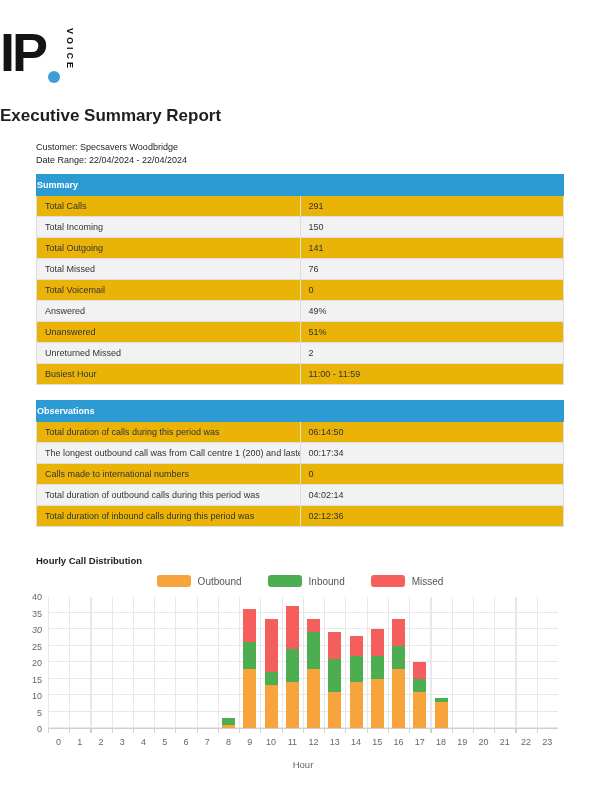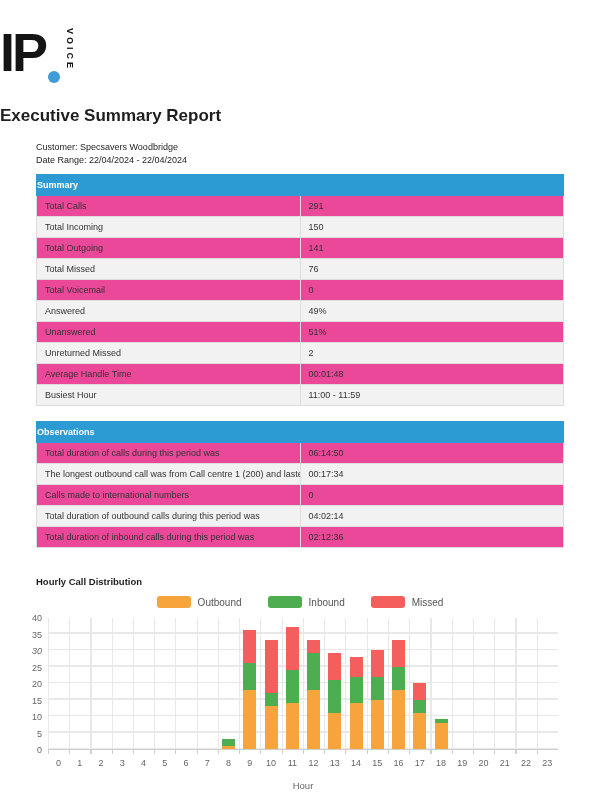--- a/index.html
+++ b/index.html
@@ -10,21 +10,21 @@
   }
   .header { text-align:left; padding-top:26px; }
   .logo { display:inline-flex; align-items:flex-start; height:64px; }
   .logo-ip { font-size:54px; font-weight:700; letter-spacing:-3px; line-height:0.98; color:#141414; }
   .logo-dot { width:12px; height:12px; border-radius:50%; background:#3E9CD6; align-self:flex-end; margin:0 0 7px 3px; }
   .logo-vertical { writing-mode:vertical-rl; font-size:9px; font-weight:700; letter-spacing:3px; color:#141414; margin-left:5px; padding-top:2px; }
   h1.title { font-size:17px; font-weight:700; color:#1e1e1e; margin:16px 0 0 0; }
   .meta { text-align:left; margin:15px 0 0 36px; font-size:9px; line-height:1.45; color:#1e1e1e; }
   table.tbl { width:528px; margin:7px auto 0 auto; border-collapse:collapse; font-size:9px; table-layout:fixed; }
   table.tbl th { background:#2C9BD4; color:#ffffff; text-align:left; font-weight:700; padding:5px 0; border:1px solid #2C9BD4; font-size:9px; }
-  table.tbl td { border:1px solid #dddddd; padding:5px 8px; color:#333; background:#ec4899; overflow:hidden; white-space:nowrap; }
+  table.tbl td { border:1px solid #dddddd; padding:5px 8px; color:#333; background:#eab308; overflow:hidden; white-space:nowrap; }
   table.tbl tbody tr:nth-child(even) td { background:#f2f2f2; }
   table.summary td.lbl { width:58%; }
   table.obs { margin-top:15px; }
   table.obs td.lbl { width:82%; }
   .chart-section { margin-top:28px; }
   .chart-title { margin-left:36px; font-size:9.5px; font-weight:700; color:#1e1e1e; }
   .legend { display:flex; justify-content:center; align-items:center; gap:26px; margin-top:9px; font-size:10px; color:#555; }
   .legend-item { display:flex; align-items:center; }
   .swatch { width:34px; height:12px; border-radius:3px; margin-right:7px; }
   .chart-area { position:relative; margin:10px 0 0 48px; width:510px; }
@@ -95,24 +95,20 @@
       </tr>
       <tr>
         <td class="lbl">Unanswered</td>
         <td class="val">51%</td>
       </tr>
       <tr>
         <td class="lbl">Unreturned Missed</td>
         <td class="val">2</td>
       </tr>
       <tr>
-        <td class="lbl">Average Handle Time</td>
-        <td class="val">00:01:48</td>
-      </tr>
-      <tr>
         <td class="lbl">Busiest Hour</td>
         <td class="val">11:00 - 11:59</td>
       </tr>
     </tbody>
 </table>
 
 <table class="tbl obs">
   <thead>
     <tr>
         <th colspan="2">Observations</th>

